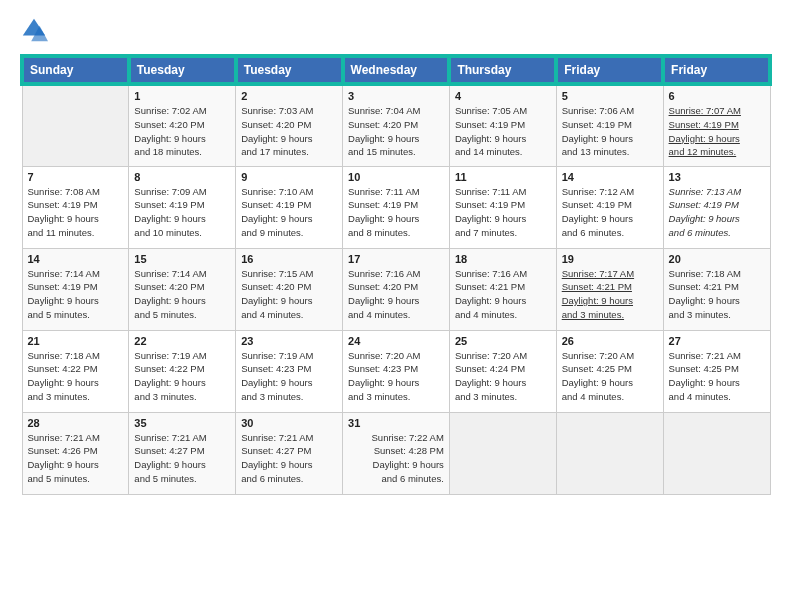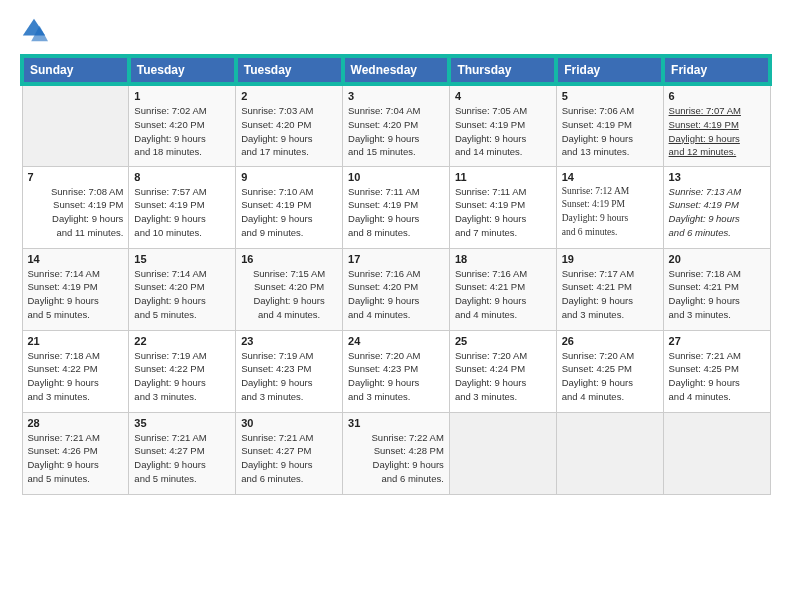--- a/index.html
+++ b/index.html
@@ -166,28 +166,28 @@
             <span class="day-num">6</span>
             <div class="day-detail" style="white-space: pre-line; text-decoration: underline;">Sunrise: 7:07 AM
 Sunset: 4:19 PM
 Daylight: 9 hours
 and 12 minutes.</div>
           </td>
         </tr>
         <tr>
           <td>
             <span class="day-num">7</span>
-            <div class="day-detail" style="white-space: pre-line; text-align: right;">Sunrise: 7:08 AM
+            <div class="day-detail" style="white-space: pre-line;">Sunrise: 7:08 AM
 Sunset: 4:19 PM
 Daylight: 9 hours
 and 11 minutes.</div>
           </td>
           <td>
             <span class="day-num">8</span>
-            <div class="day-detail" style="white-space: pre-line;">Sunrise: 7:57 AM
+            <div class="day-detail" style="white-space: pre-line;">Sunrise: 7:09 AM
 Sunset: 4:19 PM
 Daylight: 9 hours
 and 10 minutes.</div>
           </td>
           <td>
             <span class="day-num">9</span>
             <div class="day-detail" style="white-space: pre-line;">Sunrise: 7:10 AM
 Sunset: 4:19 PM
 Daylight: 9 hours
 and 9 minutes.</div>
@@ -201,21 +201,21 @@
           </td>
           <td>
             <span class="day-num">11</span>
             <div class="day-detail" style="white-space: pre-line;">Sunrise: 7:11 AM
 Sunset: 4:19 PM
 Daylight: 9 hours
 and 7 minutes.</div>
           </td>
           <td>
             <span class="day-num">14</span>
-            <div class="day-detail" style="white-space: pre-line; font-family: Liberation Serif, serif;">Sunrise: 7:12 AM
+            <div class="day-detail" style="white-space: pre-line;">Sunrise: 7:12 AM
 Sunset: 4:19 PM
 Daylight: 9 hours
 and 6 minutes.</div>
           </td>
           <td>
             <span class="day-num">13</span>
             <div class="day-detail" style="white-space: pre-line; font-style: italic;">Sunrise: 7:13 AM
 Sunset: 4:19 PM
 Daylight: 9 hours
 and 6 minutes.</div>
@@ -231,42 +231,42 @@
           </td>
           <td>
             <span class="day-num">15</span>
             <div class="day-detail" style="white-space: pre-line;">Sunrise: 7:14 AM
 Sunset: 4:20 PM
 Daylight: 9 hours
 and 5 minutes.</div>
           </td>
           <td>
             <span class="day-num">16</span>
-            <div class="day-detail" style="white-space: pre-line; text-align: center;">Sunrise: 7:15 AM
+            <div class="day-detail" style="white-space: pre-line;">Sunrise: 7:15 AM
 Sunset: 4:20 PM
 Daylight: 9 hours
 and 4 minutes.</div>
           </td>
           <td>
             <span class="day-num">17</span>
             <div class="day-detail" style="white-space: pre-line;">Sunrise: 7:16 AM
 Sunset: 4:20 PM
 Daylight: 9 hours
 and 4 minutes.</div>
           </td>
           <td>
             <span class="day-num">18</span>
             <div class="day-detail" style="white-space: pre-line;">Sunrise: 7:16 AM
 Sunset: 4:21 PM
 Daylight: 9 hours
 and 4 minutes.</div>
           </td>
           <td>
             <span class="day-num">19</span>
-            <div class="day-detail" style="white-space: pre-line;">Sunrise: 7:17 AM
+            <div class="day-detail" style="white-space: pre-line; text-decoration: underline;">Sunrise: 7:17 AM
 Sunset: 4:21 PM
 Daylight: 9 hours
 and 3 minutes.</div>
           </td>
           <td>
             <span class="day-num">20</span>
             <div class="day-detail" style="white-space: pre-line;">Sunrise: 7:18 AM
 Sunset: 4:21 PM
 Daylight: 9 hours
 and 3 minutes.</div>

